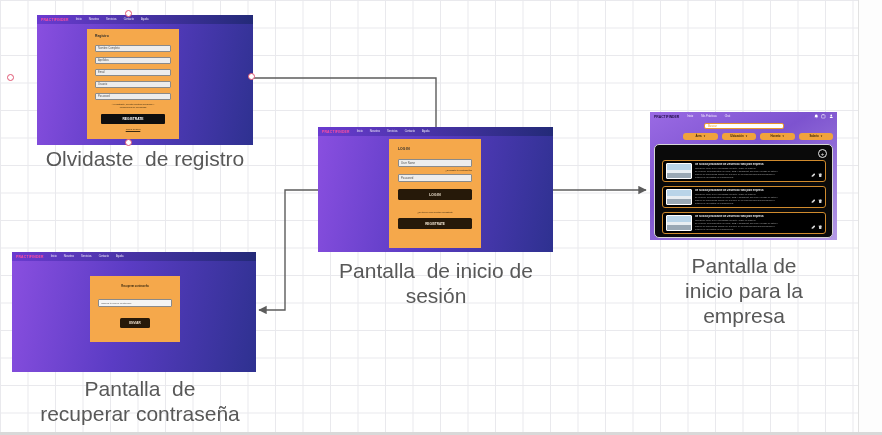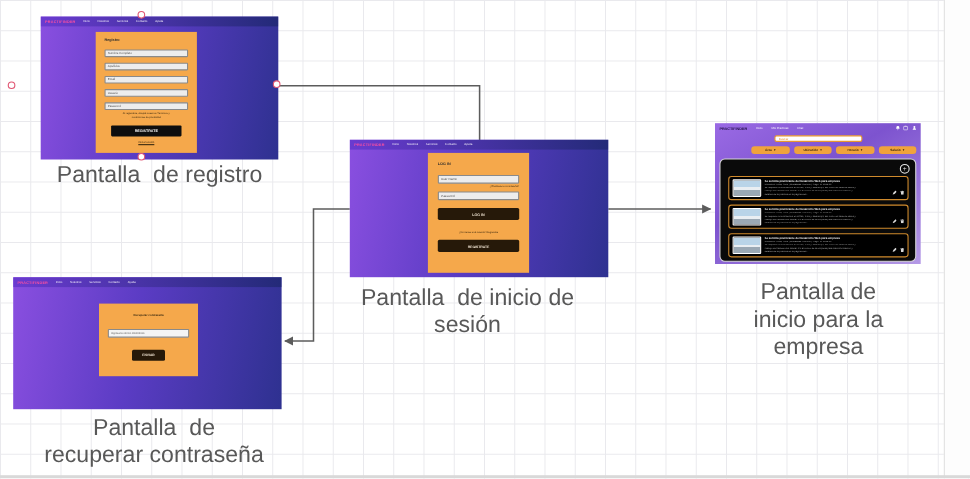--- a/index.html
+++ b/index.html
@@ -95,21 +95,21 @@
   .s-recuperar { left:12px; top:252px; width:244px; height:120px; }
   .s-recuperar .card { left:78px; top:24px; width:90px; height:66px; }
   .p-title { left:0; top:9px; width:90px; font-size:2.6px; font-weight:bold; }
   .p-inp { left:8px; top:23px; width:74px; height:8px; font-size:2.4px; background:#f4f4f4; }
   .p-btn { left:30px; top:42px; width:30px; height:10px; font-size:3px; }
 
   
   .caption { position:absolute; z-index:3; color:#585858; font-size:21px; line-height:25px;
     text-align:center; white-space:pre-wrap; }
   .cap-registro { left:15px; top:146px; width:260px; }
-  .cap-login { left:305px; top:258px; width:240px; }
+  .cap-login { left:316px; top:258px; width:240px; }
   .cap-empresa { left:653px; top:253px; width:182px; }
   .cap-recuperar { left:5px; top:376px; width:270px; }
 
   
   .handle { position:absolute; z-index:4; width:7px; height:7px; background:#fff;
     border:1.6px solid #e05572; border-radius:50%; }
 </style>
 </head>
 <body>
 
@@ -139,21 +139,21 @@
     <div class="inp r-inp" style="top:28px">Apellidos</div>
     <div class="inp r-inp" style="top:40px">Email</div>
     <div class="inp r-inp" style="top:52px">Usuario</div>
     <div class="inp r-inp" style="top:64px">Password</div>
     <div class="tiny-center r-terms">Al registrarte, acepta nuestros Términos y
 condiciones de privacidad</div>
     <div class="btn-black r-btn">REGISTRATE</div>
     <div class="tiny-center r-link">Iniciar sesión</div>
   </div>
 </div>
-<div class="caption cap-registro">Pantalla  de registro</div>
+<div class="caption cap-registro">Olvidaste  de registro</div>
 
 <div class="screen s-login">
   <div class="nav">
     <span class="logo">PRACTIFINDER</span>
     <span class="nav-item">Inicio</span>
     <span class="nav-item">Nosotros</span>
     <span class="nav-item">Servicios</span>
     <span class="nav-item">Contacto</span>
     <span class="nav-item">Ayuda</span>
   </div>

